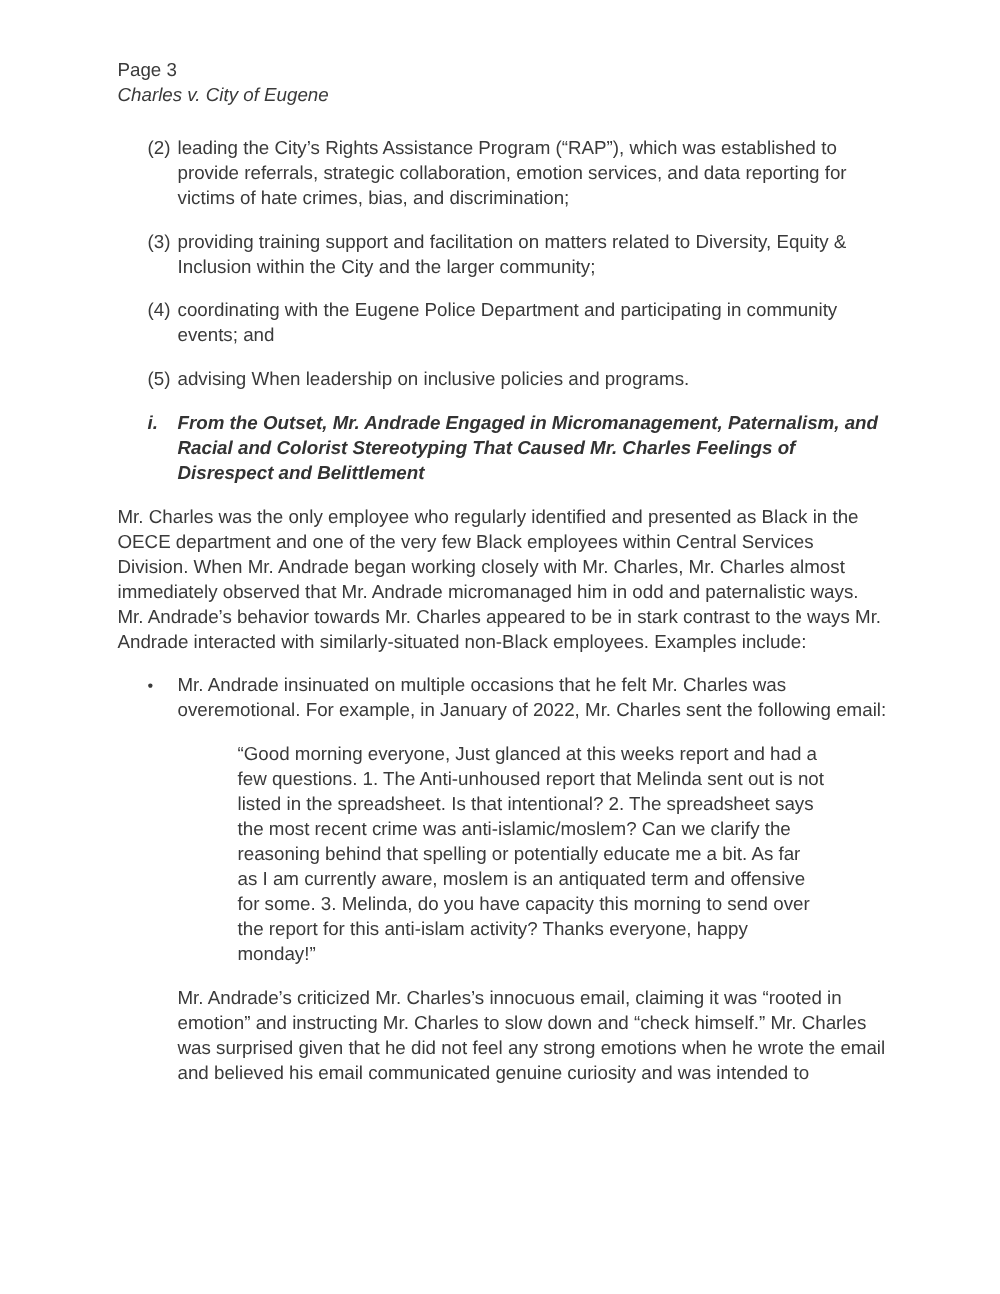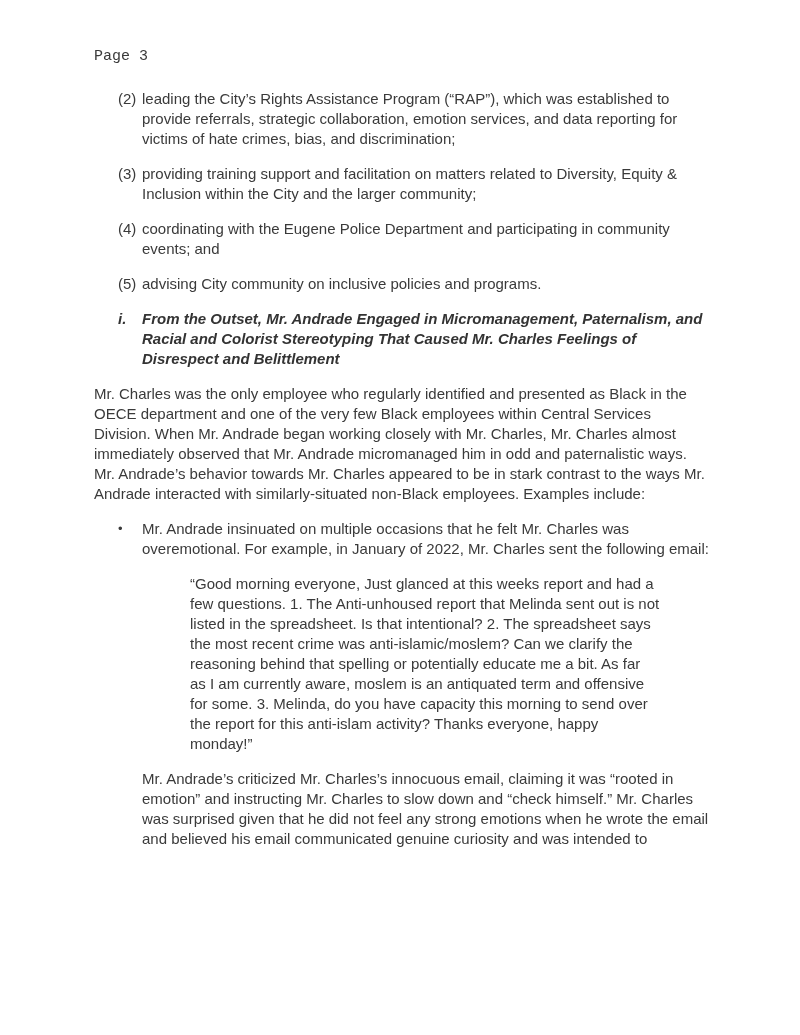--- a/index.html
+++ b/index.html
@@ -12,21 +12,21 @@
     line-height: 20px;
     color: #3a3a3a;
     overflow: hidden;
   }
   .page {
     width: 800px;
     height: 1035px;
     padding: 47px 90px 40px 94px;
     background: #ffffff;
   }
-  .header { margin-bottom: 22px; font-family: Liberation Mono, monospace; }
+  .header { margin-bottom: 22px; }
   .header .italic { font-style: italic; }
   .block { margin-bottom: 15px; }
   .hang {
     display: flex;
     margin-left: 24px;
     margin-bottom: 15px;
   }
   .hang .marker {
     flex: 0 0 24px;
     width: 24px;
@@ -49,40 +49,41 @@
   }
   .bullet-glyph { font-size: 13px; }
 </style>
 </head>
 <body>
 
 <div class="page">
 
   <div class="header">
     <div>Page 3</div>
+    <div class="italic">Charles v. City of Eugene</div>
   </div>
 
   <div class="hang">
     <span class="marker">(2)</span>
     <span class="body-text">leading the City’s Rights Assistance Program (“RAP”), which was established to provide referrals, strategic collaboration, emotion services, and data reporting for victims of hate crimes, bias, and discrimination;</span>
   </div>
 
   <div class="hang">
     <span class="marker">(3)</span>
     <span class="body-text">providing training support and facilitation on matters related to Diversity, Equity &amp; Inclusion within the City and the larger community;</span>
   </div>
 
   <div class="hang">
     <span class="marker">(4)</span>
     <span class="body-text">coordinating with the Eugene Police Department and participating in community events; and</span>
   </div>
 
   <div class="hang">
     <span class="marker">(5)</span>
-    <span class="body-text">advising City community on inclusive policies and programs.</span>
+    <span class="body-text">advising When leadership on inclusive policies and programs.</span>
   </div>
 
 
   <div class="hang heading">
     <span class="marker">i.</span>
     <span class="body-text">From the Outset, Mr. Andrade Engaged in Micromanagement, Paternalism, and Racial and Colorist Stereotyping That Caused Mr. Charles Feelings of Disrespect and Belittlement</span>
   </div>
 
   <div class="block">Mr. Charles was the only employee who regularly identified and presented as Black in the OECE department and one of the very few Black employees within Central Services Division. When Mr. Andrade began working closely with Mr. Charles, Mr. Charles almost immediately observed that Mr. Andrade micromanaged him in odd and paternalistic ways. Mr. Andrade’s behavior towards Mr. Charles appeared to be in stark contrast to the ways Mr. Andrade interacted with similarly-situated non-Black employees. Examples include:</div>
 

